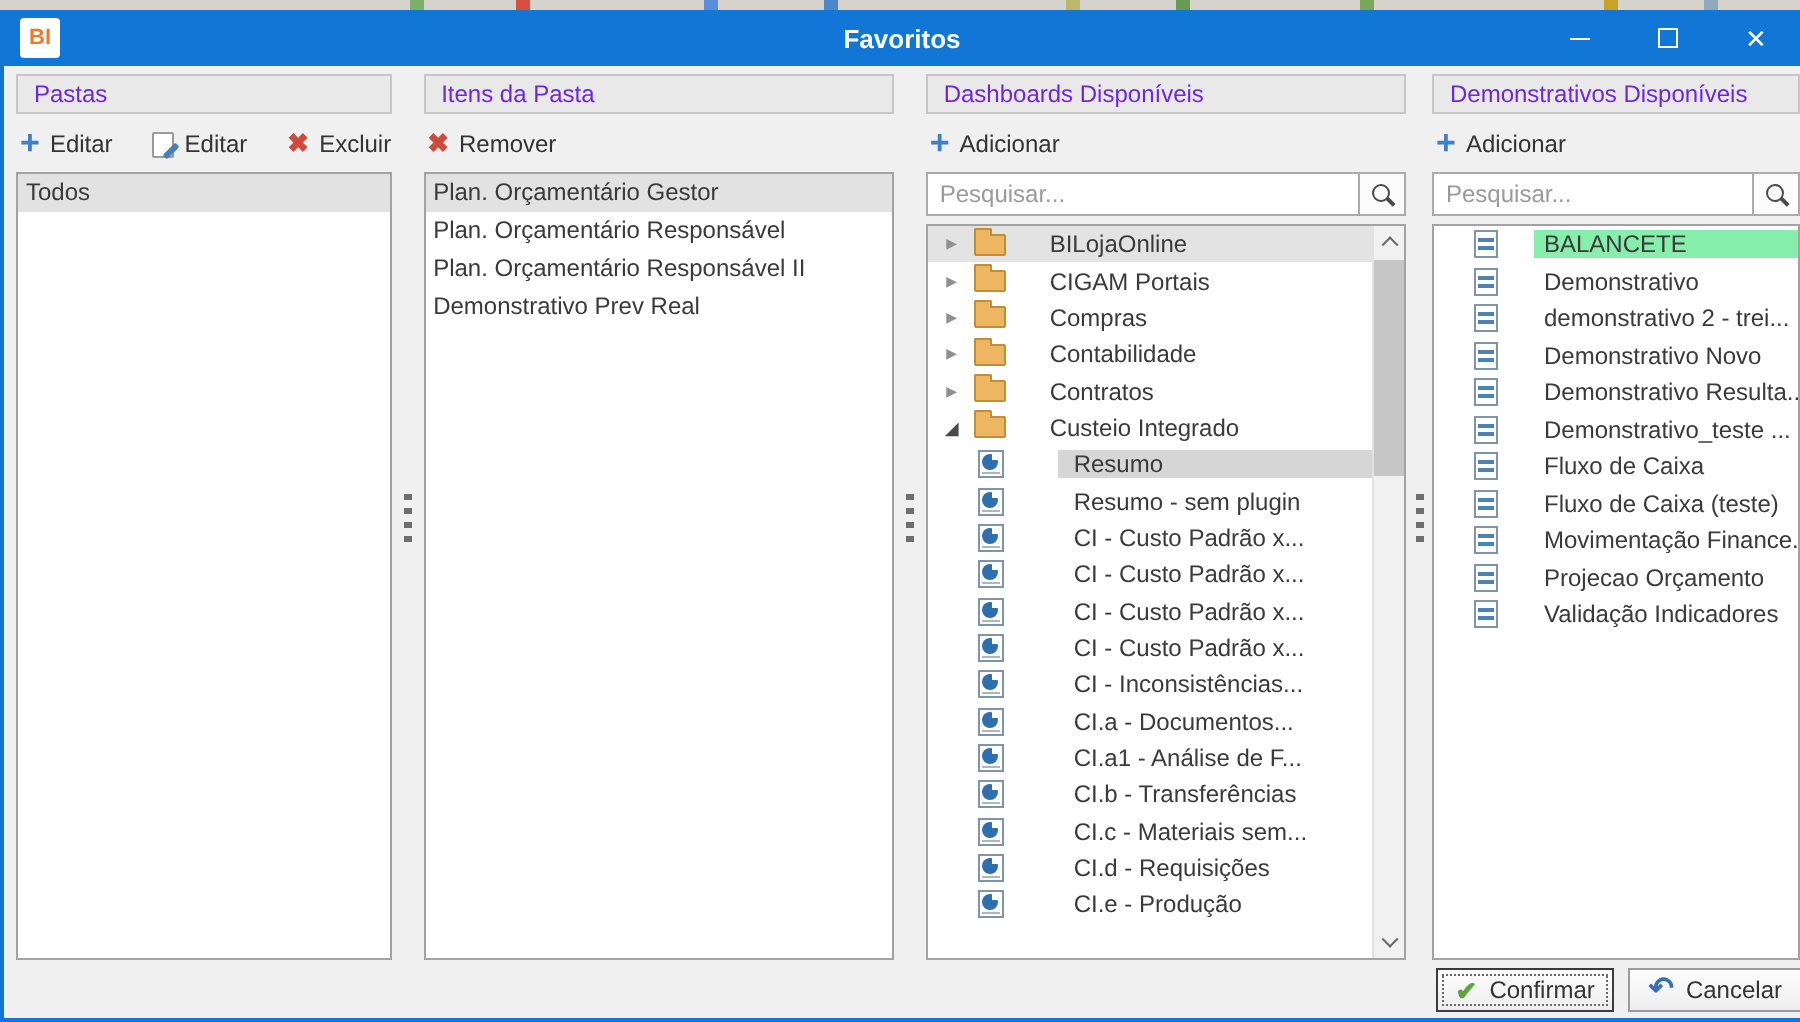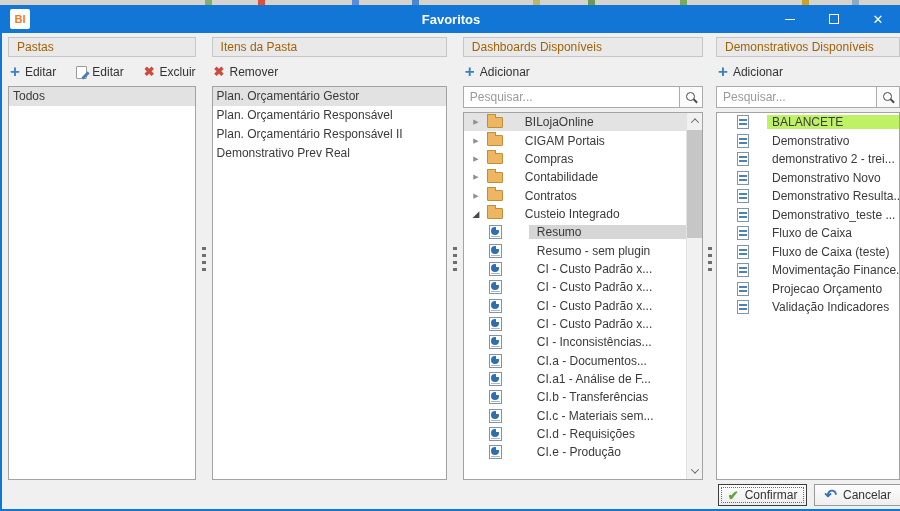--- a/index.html
+++ b/index.html
@@ -27,21 +27,21 @@
   .win-btn { width:44px; display:flex; align-items:center; justify-content:center; color:#fff; font-size:12px; }
   .min-glyph { width:10px; height:1px; background:#fff; display:block; }
   .max-glyph { width:10px; height:10px; border:1px solid #fff; display:block; }
   .close-glyph { font-size:13px; line-height:1; }
 
   
   .dlg-body { flex:1; display:flex; padding:4px 0 0 6px; overflow:hidden; min-height:0; }
   .panel { display:flex; flex-direction:column; min-height:0; }
   .p1{width:192px;} .p2{width:241px;} .p3{width:246px;} .p4{width:184px;}
   .caption { height:20px; flex:none; background:#e9e9e9; border:1px solid #c6c6c6;
-             display:flex; align-items:center; padding:0 8px; font-size:12px; color:#a16207; }
+             display:flex; align-items:center; padding:0 8px; font-size:12px; color:#6d28d9; }
   .pcontent { flex:1; display:flex; flex-direction:column; min-height:0; padding-bottom:3px; }
 
   .splitter { flex:none; position:relative; }
   .s1{width:16px;} .s2{width:16px;} .s3{width:13px;}
   .grip { position:absolute; left:50%; top:210px; transform:translateX(-50%);
           width:4px; height:27px;
           background:repeating-linear-gradient(to bottom,#6e6e6e 0 3px,transparent 3px 7px); }
 
   .ptoolbar { height:24px; margin:3px 0 2px; flex:none; display:flex; align-items:center; gap:20px; padding-left:2px; }
   .tbtn { display:flex; align-items:center; gap:5px; font-size:12px; color:#333; cursor:default; }
@@ -100,21 +100,21 @@
   .chev.up { transform:rotate(45deg) translate(1px,1px); }
   .chev.down { transform:rotate(225deg) translate(1px,1px); }
   .vthumb { position:absolute; left:0; right:0; top:17px; height:108px; background:#c6c6c6; }
 
   
   .demo-row { height:18.5px; display:flex; align-items:center; padding-left:20px; font-size:12px; color:#3a3a3a; white-space:nowrap; }
   .report-icon { width:12px; height:14px; flex:none; background:#fff; border:1px solid #8096a8;
                  background-image:repeating-linear-gradient(to bottom, transparent 0 2px, #4a83b4 2px 4px);
                  background-size:8px 10px; background-repeat:no-repeat; background-position:1px 1px; }
   .demo-label { margin-left:18px; padding:0 5px; flex:1; overflow:hidden; }
-  .demo-label.sel-cell { background:#bef264; }
+  .demo-label.sel-cell { background:#86efac; }
 
   
   .footer { height:26px; flex:none; display:flex; align-items:center; justify-content:flex-end; gap:7px; padding-bottom:2px; }
   .btn { height:22px; display:flex; align-items:center; gap:6px; padding:0 9px; font-size:12px; color:#333;
          background:linear-gradient(#fdfdfd,#eeeeee); border:1px solid #8e8e8e; }
   .btn.focused { border-color:#3c3c3c; outline:1px dotted #6a6a6a; outline-offset:-4px; }
   .btn.cancel { margin-right:-12px; padding-right:20px; border-color:#9a9a9a; }
 </style>
 </head>
 <body>

